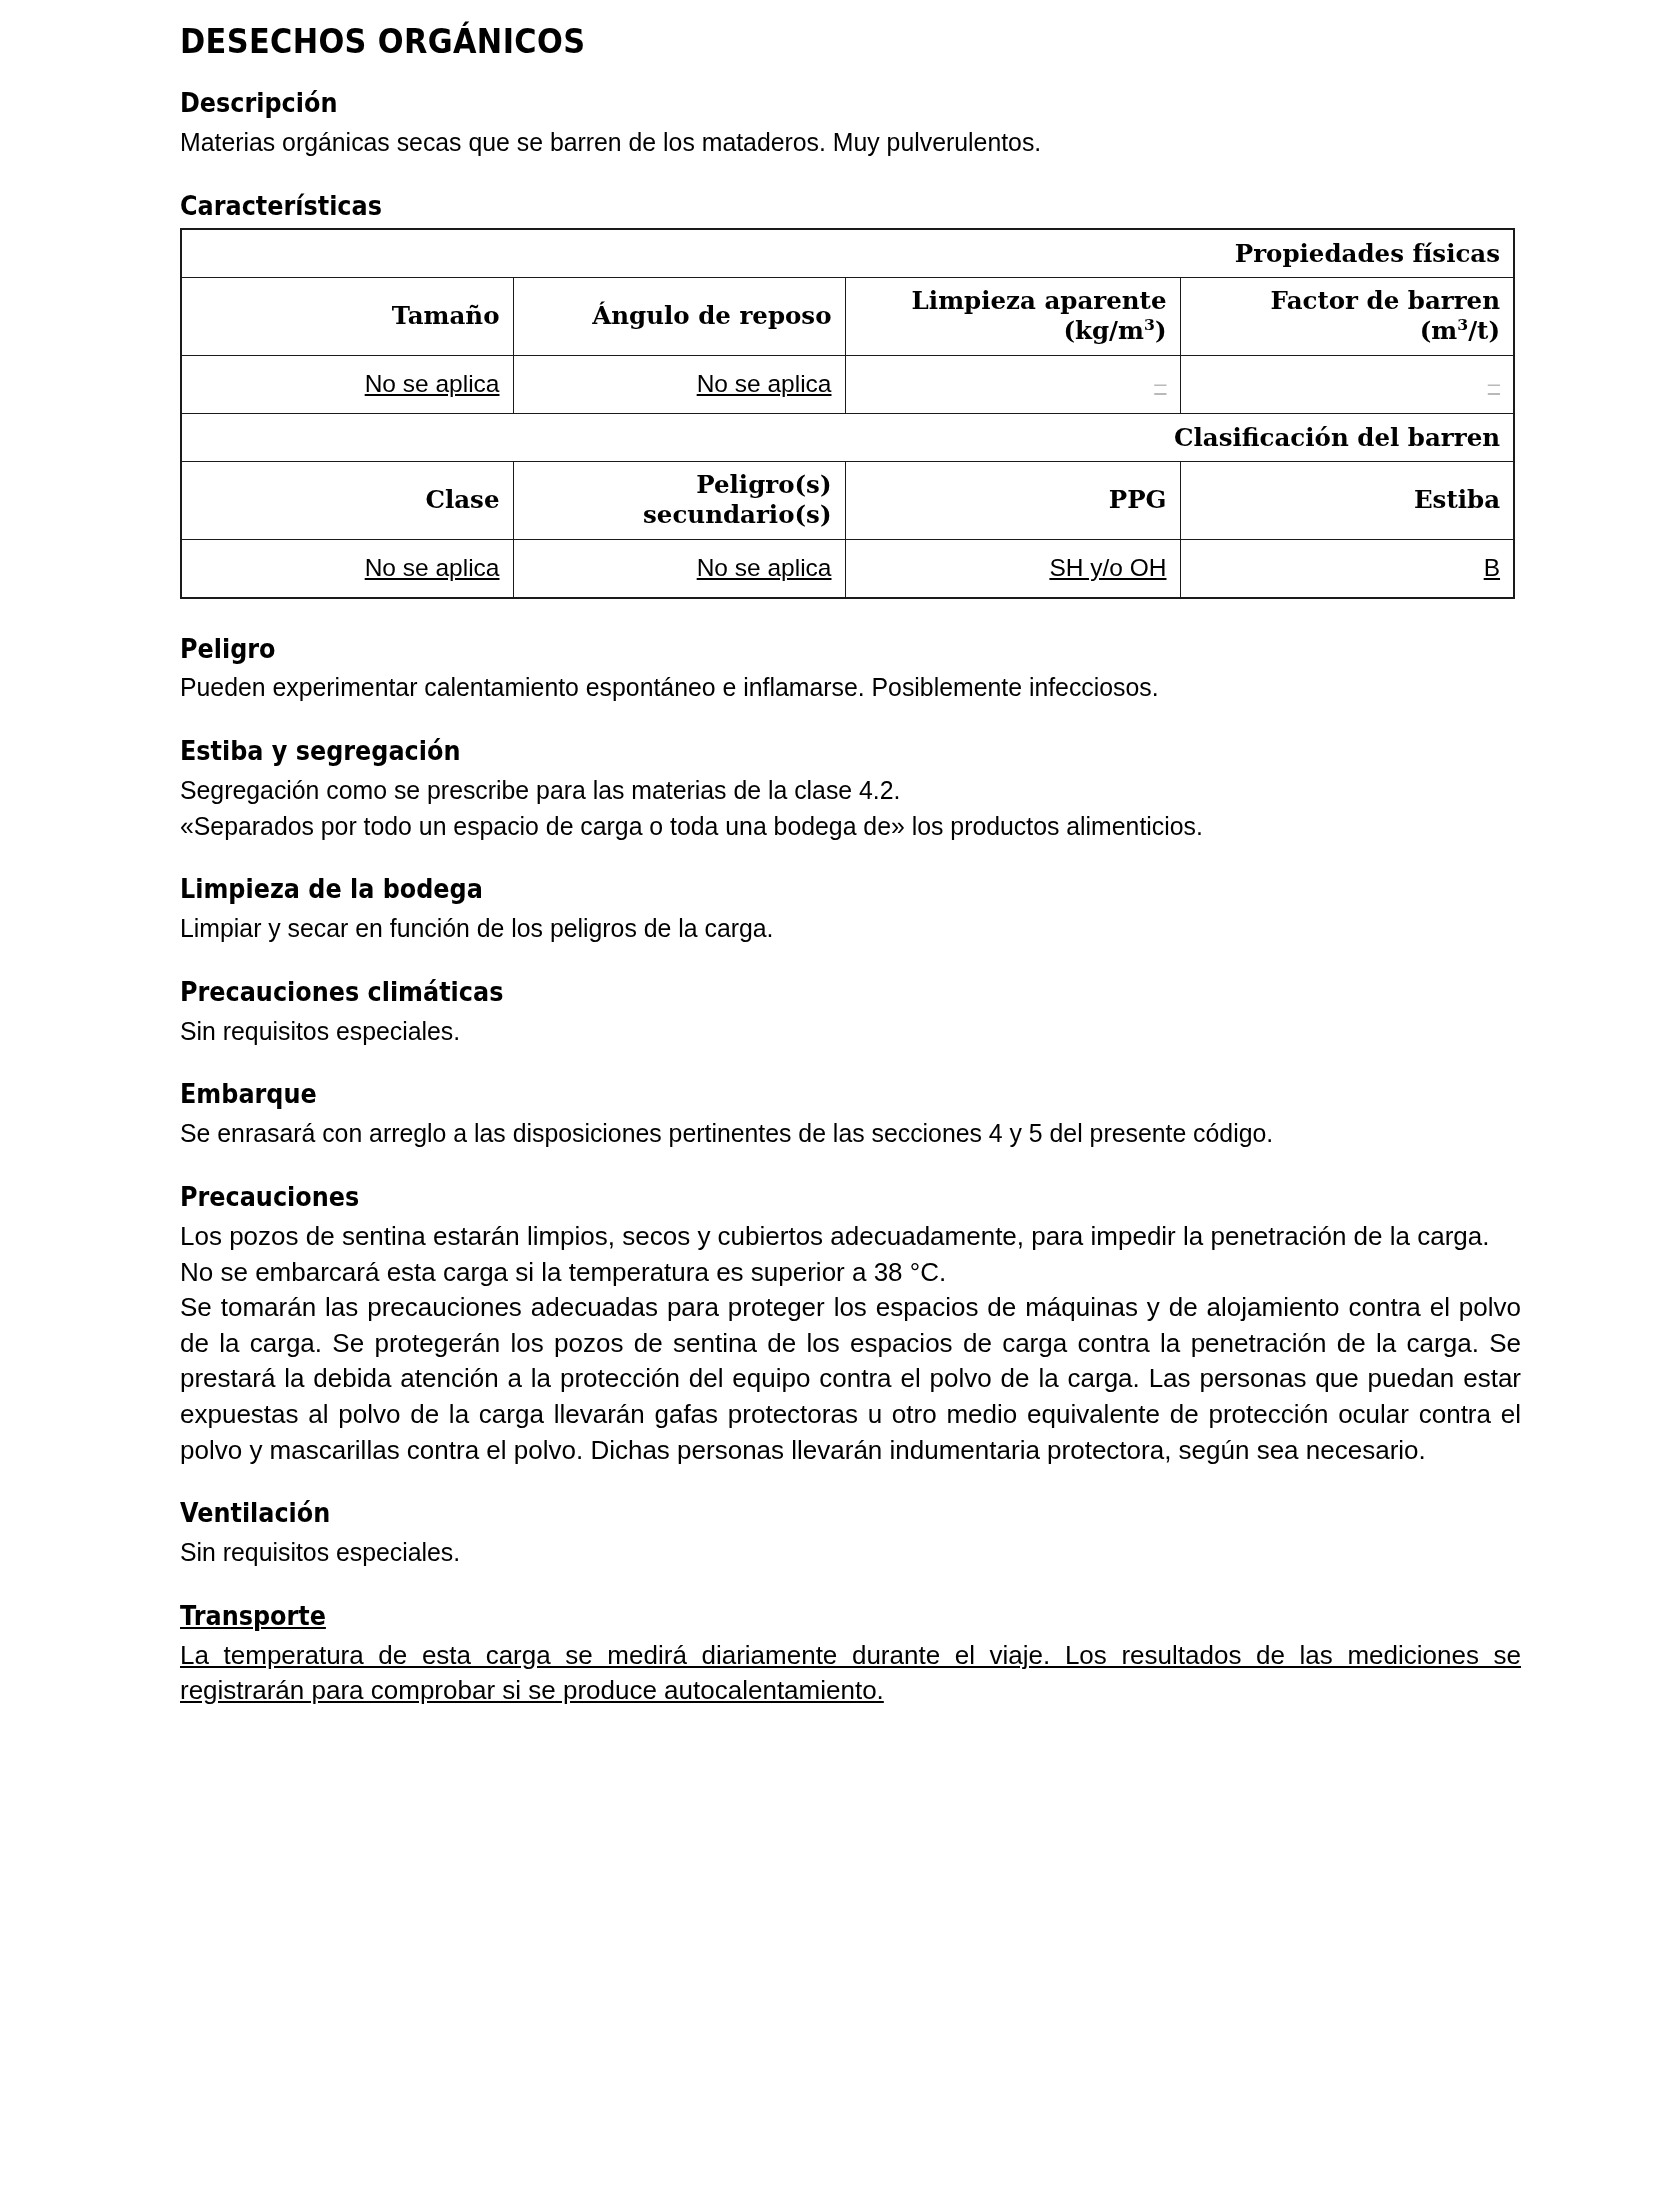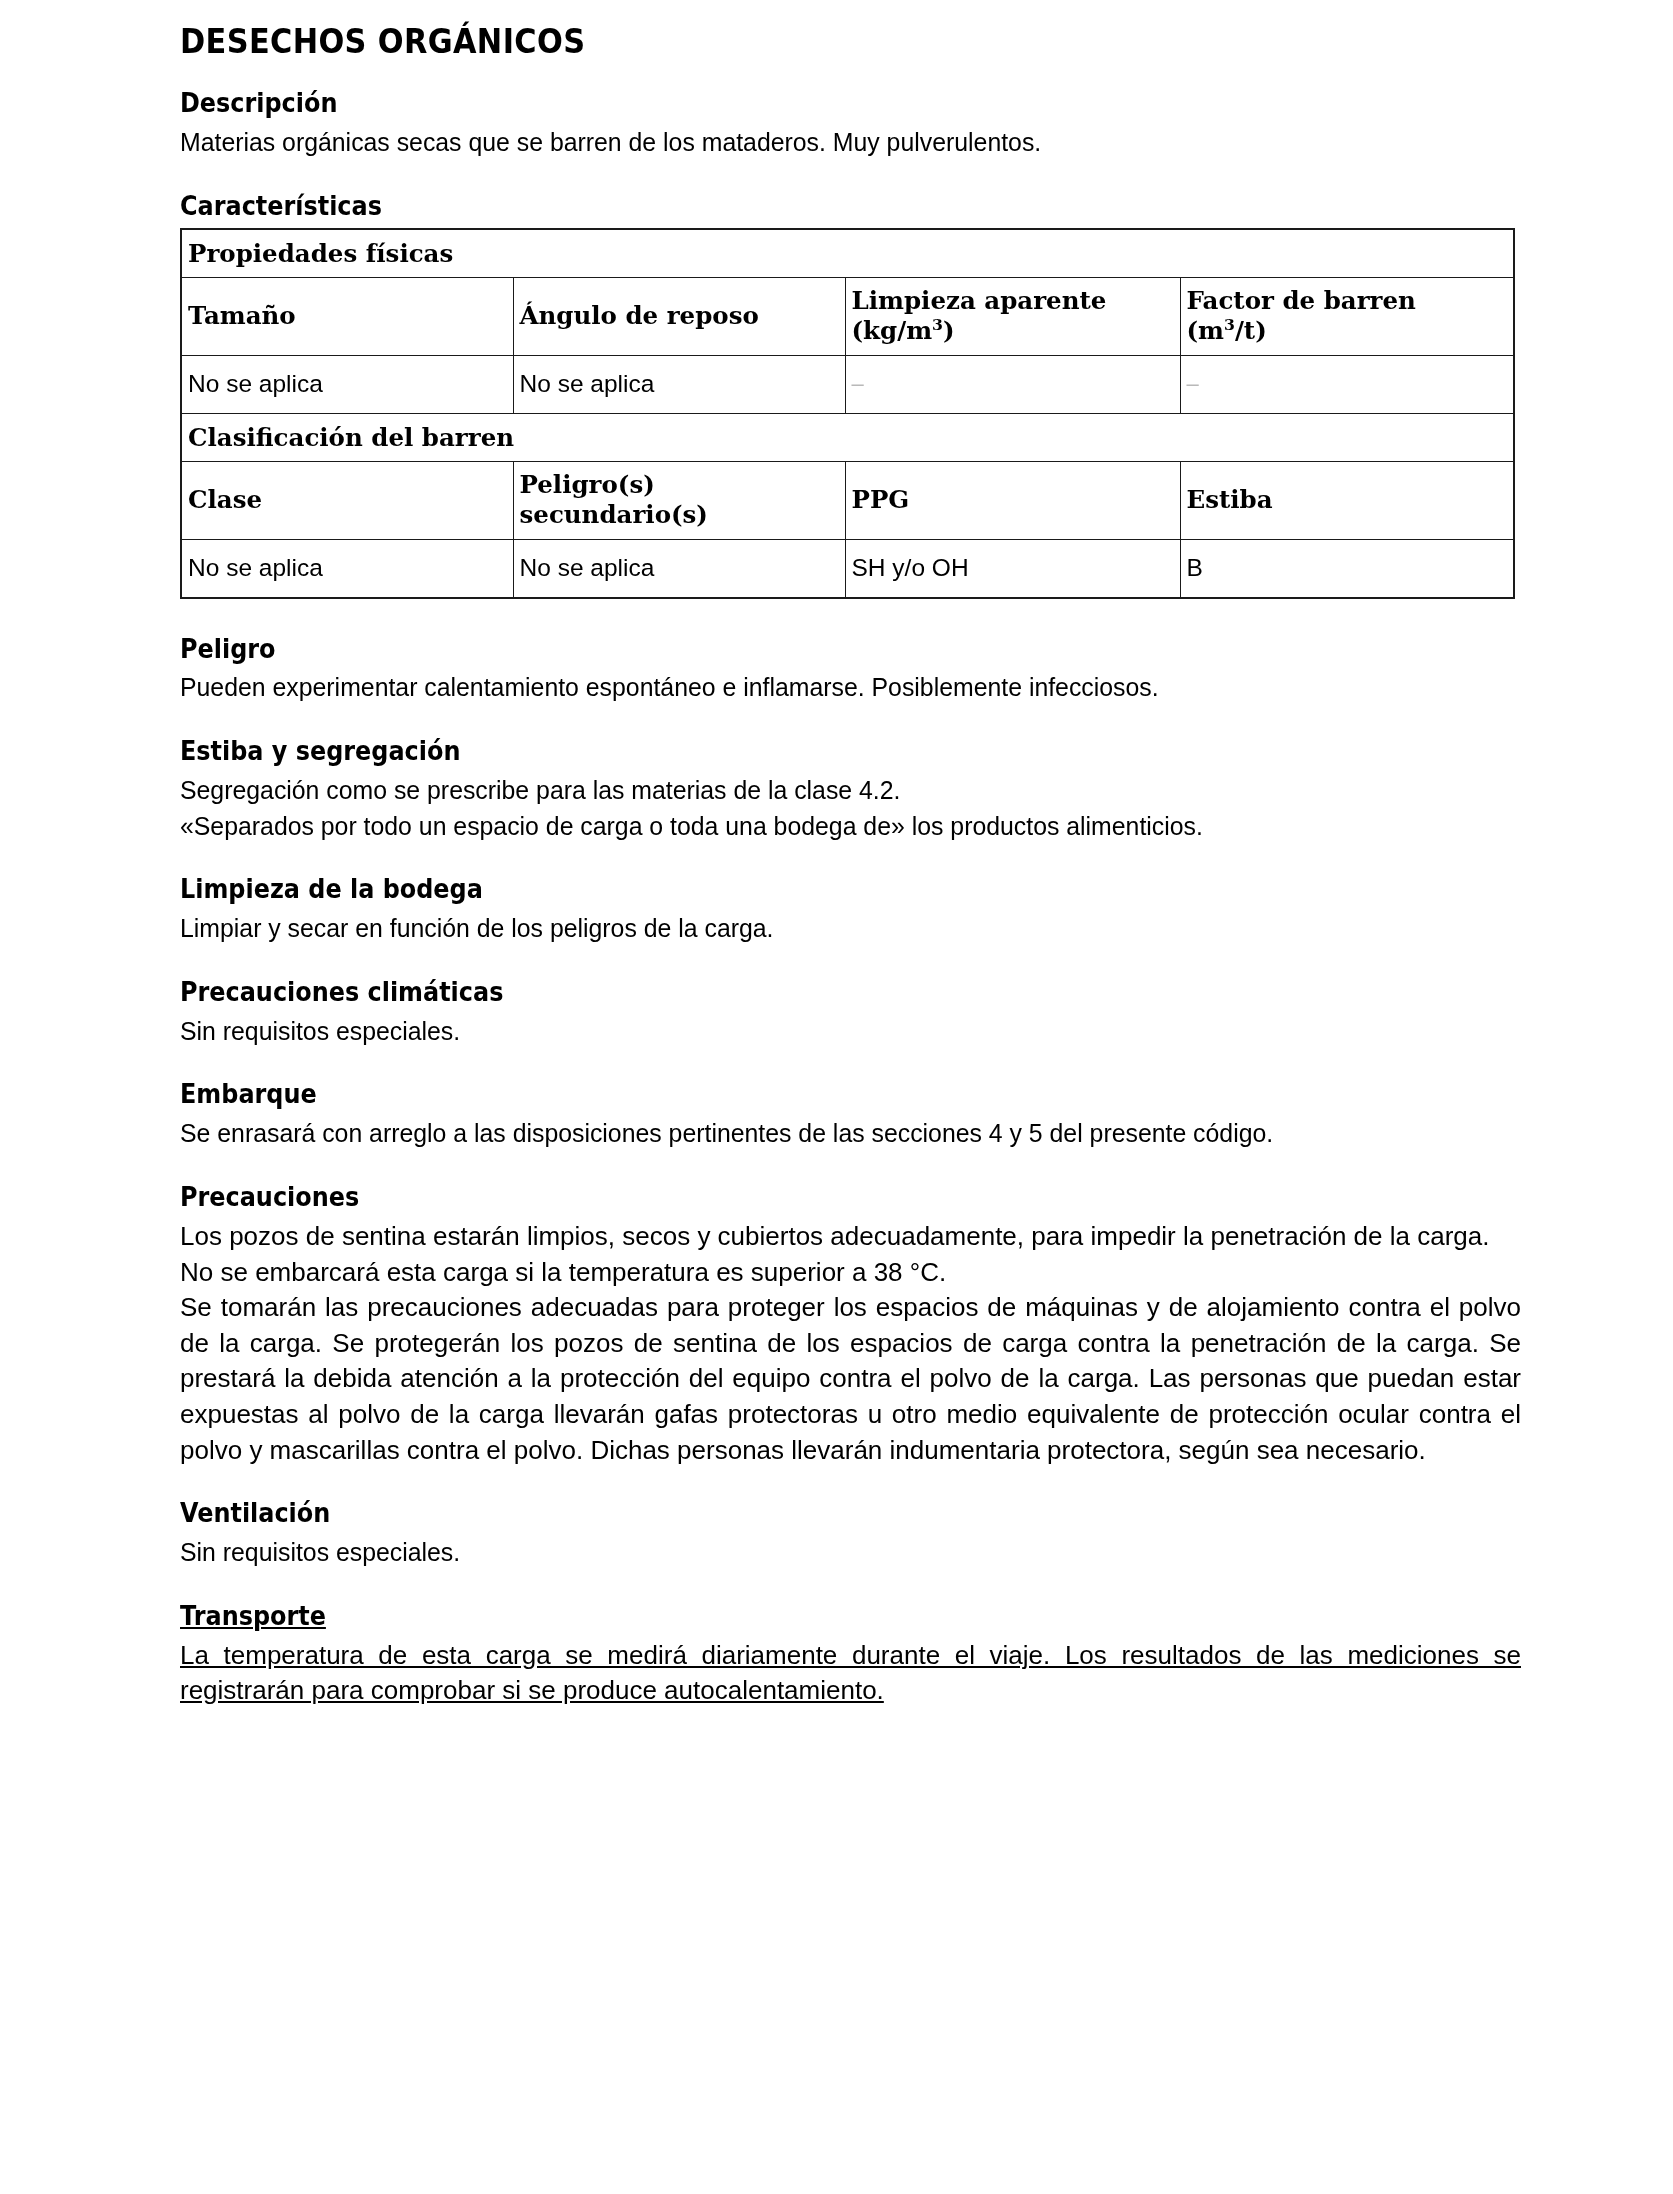--- a/index.html
+++ b/index.html
@@ -68,42 +68,43 @@
   .table-wrap { margin: 0 0 35px 0; }
 
   table.props {
     border-collapse: collapse;
     width: 1333px;
     table-layout: fixed;
     border: 2.4px solid #1a1a1a;
   }
   table.props td {
     border: 1.6px solid #1a1a1a;
-    text-align: left;
+    text-align: right;
     vertical-align: middle;
-    padding: 0 6px;
+    padding: 0 13px;
   }
   table.props td.group {
     font-family: "DejaVu Serif", serif;
     font-weight: bold;
     font-size: 24.5px;
     height: 47px;
   }
   table.props td.colhead {
     font-family: "DejaVu Serif", serif;
     font-weight: bold;
     font-size: 24.5px;
     line-height: 1.22;
     height: 77px;
   }
   table.props td.cell {
     font-family: "Liberation Sans", sans-serif;
     font-weight: normal;
     font-size: 24.5px;
     height: 57px;
+    text-decoration: underline;
   }
   table.props td.cell.faint {
     color: #b9b9b9;
     font-size: 22px;
   }
   sup { font-size: 0.64em; vertical-align: super; line-height: 0; }
 
   .col-1 { width: 332px; }
   .col-2 { width: 332px; }
   .col-3 { width: 335px; }

